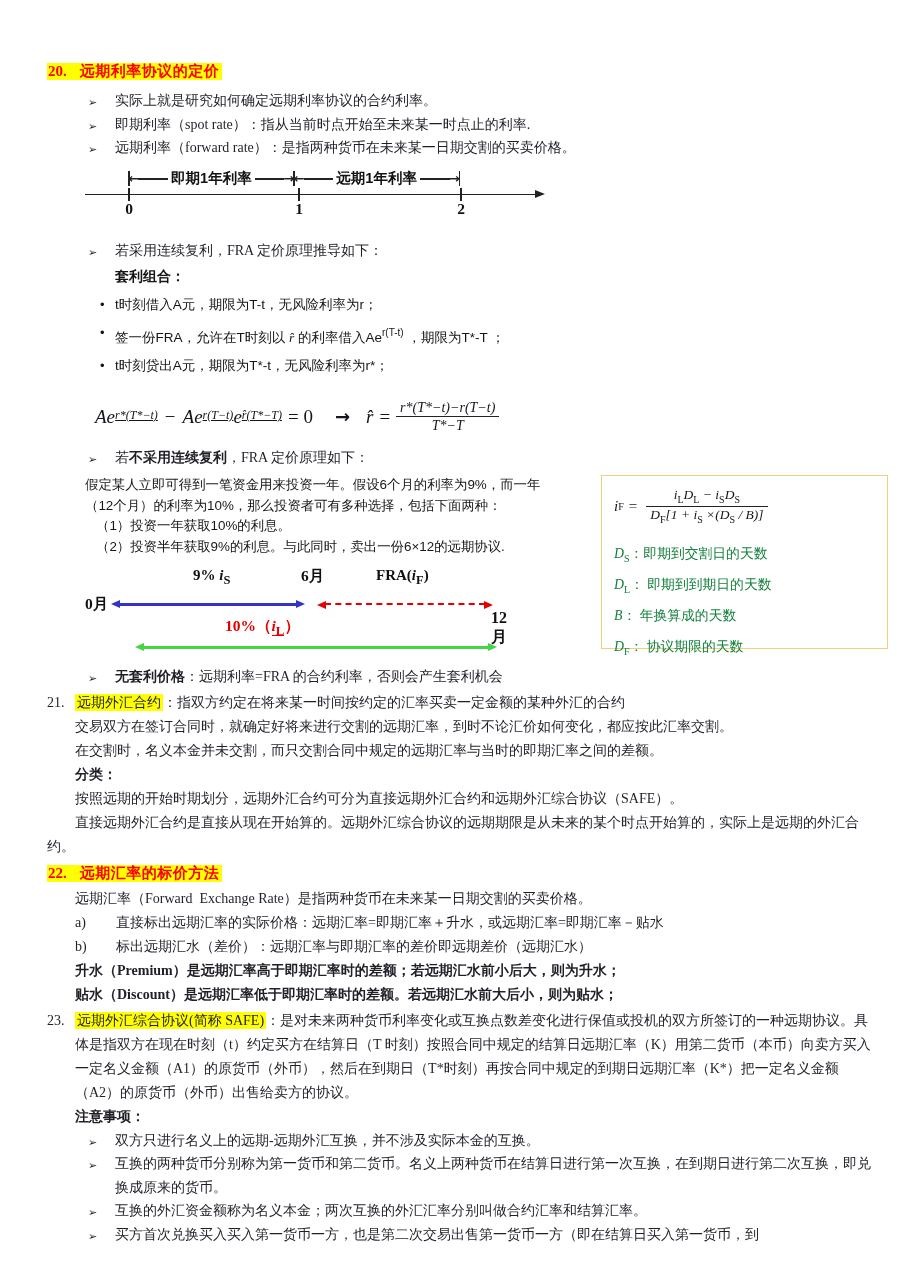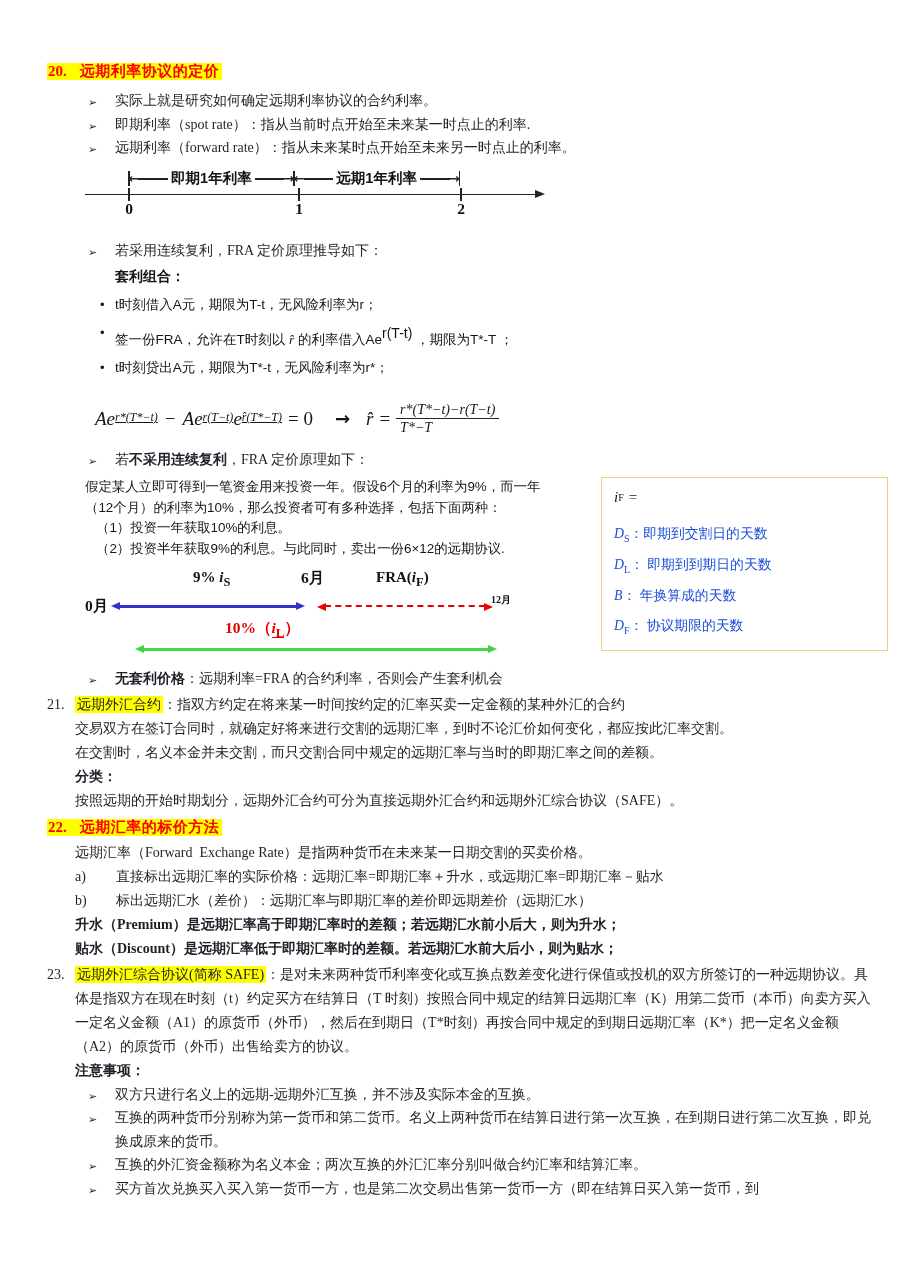--- a/index.html
+++ b/index.html
@@ -28,44 +28,44 @@
   .dlbl{flex:none;font-family:"Liberation Sans","DejaVu Sans",sans-serif;font-weight:bold;font-size:14.5px;padding:0 3px;color:#111;}
   .d1axis{position:absolute;left:0;top:25px;width:452px;border-top:1.7px solid #222;}
   .d1ah{position:absolute;left:450px;top:21.4px;width:0;height:0;border-left:10px solid #222;border-top:4.6px solid transparent;border-bottom:4.6px solid transparent;}
   .d1tick{position:absolute;top:19px;width:1.6px;height:13px;background:#222;}
   .d1num{position:absolute;top:31px;transform:translateX(-50%);font-weight:bold;font-size:15.5px;color:#111;}
   
   .arbtitle{margin-left:68px;font-family:"Liberation Sans","DejaVu Sans",sans-serif;font-weight:bold;font-size:14px;line-height:29px;color:#151515;}
   .drow{display:flex;margin-left:53px;line-height:28px;font-family:"Liberation Sans","DejaVu Sans",sans-serif;font-size:13.5px;color:#151515;}
   .dmark{flex:none;width:15px;font-size:13px;}
   .mv{font-family:"Liberation Serif",serif;font-style:italic;}
-  sup{font-size:14px;}
+  sup{font-size:10px;}
   
   .formula-main{margin:14px 0 6px 48px;font-size:19px;height:46px;display:flex;align-items:center;color:#15151d;}
   .fv{font-style:italic;}
   .formula-main sup{font-size:12px;font-style:italic;transform:translateY(-1px);display:inline-block;text-decoration:underline;}
   .fop{margin:0 7px;}
   .feq{margin:0 6px;}
   .farrow{font-family:"DejaVu Sans",sans-serif;font-weight:bold;margin:0 16px;font-size:18px;}
-  .frac{display:inline-flex;flex-direction:column;vertical-align:middle;font-size:14px;line-height:1.25;}
+  .frac{display:inline-flex;flex-direction:column;text-align:center;vertical-align:middle;font-size:14px;line-height:1.25;}
   .frac .num{border-bottom:1.4px solid #222;padding:0 4px;}
   .frac .den{padding:0 4px;}
   .frac i{font-style:italic;}
   
   .fra-row{display:flex;margin:6px 0 0 38px;}
   .fra-left{flex:1;margin-right:8px;}
   .example{font-family:"Liberation Sans","DejaVu Sans",sans-serif;font-size:13.4px;line-height:20.5px;color:#161616;width:508px;}
   .example .exline:nth-child(n+3){padding-left:11px;}
   .frabox{flex:none;width:287px;height:174px;box-sizing:border-box;border:1.6px solid #f0cf7a;padding:11px 8px 8px 12px;}
   .boxf{font-size:15px;color:#15151d;display:flex;align-items:center;}
   .boxf sub,.defs sub{font-size:10px;}
   .boxf .frac{font-size:13.5px;margin-left:4px;}
   .feq2{margin:0 5px;}
   .defs{margin-top:15px;}
-  .defline{line-height:26px;font-size:13.8px;color:#1d4ed8;}
+  .defline{line-height:26px;font-size:13.8px;color:#15803d;}
   .dsym{font-style:italic;}
   
   .d2{position:relative;height:86px;width:430px;margin-top:13px;}
   .d2lbl{position:absolute;font-weight:bold;font-size:15px;color:#111;}
   .redlbl{color:#e60000;}
   .ul{border-bottom:1.7px solid #e60000;padding-bottom:1px;}
   .dbl{position:absolute;height:2.6px;}
   .dbl:before,.dbl:after{content:"";position:absolute;top:50%;transform:translateY(-50%);width:0;height:0;border-top:4.5px solid transparent;border-bottom:4.5px solid transparent;}
   .dbl:before{left:-8px;border-right:9.5px solid;}
   .dbl:after{right:-8px;border-left:9.5px solid;}
@@ -99,21 +99,21 @@
   <div class="brow">
     <span class="bmark" data-bind="icons.bullet">➢</span>
     <span class="btext" data-bind="s20.bullets.0">实际上就是研究如何确定远期利率协议的合约利率。</span>
   </div>
   <div class="brow">
     <span class="bmark" data-bind="icons.bullet">➢</span>
     <span class="btext" data-bind="s20.bullets.1">即期利率（spot rate）：指从当前时点开始至未来某一时点止的利率.</span>
   </div>
   <div class="brow">
     <span class="bmark" data-bind="icons.bullet">➢</span>
-    <span class="btext" data-bind="s20.bullets.2">远期利率（forward rate）：指从未来某时点开始至未来另一时点止的利率。</span>
+    <span class="btext" data-bind="s20.bullets.2">远期利率（forward rate）：是指两种货币在未来某一日期交割的买卖价格。</span>
   </div>
 
   <div class="d1">
     <div class="d1labels">
       <span class="vb"></span>
         <span class="har" data-bind="icons.left_arrow">←</span>
         <span class="ln"></span>
         <span class="dlbl" data-bind="s20.timeline.spot">即期1年利率</span>
         <span class="ln"></span>
         <span class="har" data-bind="icons.right_arrow">→</span>
@@ -187,31 +187,35 @@
         <div class="exline" data-bind="s20.example_lines.3">（2）投资半年获取9%的利息。与此同时，卖出一份6×12的远期协议.</div>
       </div>
 
       <div class="d2">
         <span class="d2lbl" style="left:108px;top:-3px"><span data-bind="s20.timeline2.rate_s_pre">9% </span><span class="mv" data-bind="s20.timeline2.rate_s_i">i</span><sub data-bind="s20.timeline2.rate_s_sub">S</sub></span>
         <span class="d2lbl" style="left:216px;top:-4px;font-size:15.5px" data-bind="s20.timeline2.m6">6月</span>
         <span class="d2lbl" style="left:291px;top:-3px"><span data-bind="s20.timeline2.fra_pre">FRA(</span><span class="mv" data-bind="s20.timeline2.fra_i">i</span><sub data-bind="s20.timeline2.fra_sub">F</sub><span data-bind="s20.timeline2.fra_post">)</span></span>
         <span class="d2lbl" style="left:0;top:24px;font-size:15.5px" data-bind="s20.timeline2.m0">0月</span>
         <div class="dbl ab" style="left:34px;top:33px;width:178px"></div>
         <div class="dbl ard" style="left:240px;top:33px;width:160px;height:0;border-top:2.6px dashed #e60000;background:none"></div>
-        <span class="d2lbl" style="left:406px;top:21px;font-size:10px" data-bind="s20.timeline2.m12">12月</span>
+        <span class="d2lbl" style="left:406px;top:39px;font-size:16px" data-bind="s20.timeline2.m12">12月</span>
         <span class="d2lbl redlbl" style="left:140px;top:46px;font-size:15.5px"><span data-bind="s20.timeline2.rate_l_pre">10%（</span><span class="ul"><span class="mv" data-bind="s20.timeline2.rate_l_i">i</span><sub data-bind="s20.timeline2.rate_l_sub">L</sub></span><span data-bind="s20.timeline2.rate_l_post">）</span></span>
         <div class="dbl ag" style="left:58px;top:76px;width:346px"></div>
       </div>
     </div>
 
     <div class="frabox">
       <div class="boxf">
         <span class="fv" data-bind="s20.box.f.i">i</span>
           <sub data-bind="s20.box.f.isub">F</sub>
         <span class="feq2" data-bind="s20.box.f.eq">=</span>
+        <span class="frac">
+          <span class="num"><i data-bind="s20.box.f.n1">i</i><sub data-bind="s20.box.f.n1s">L</sub><i data-bind="s20.box.f.n2">D</i><sub data-bind="s20.box.f.n2s">L</sub><i data-bind="s20.box.f.n3"> − i</i><sub data-bind="s20.box.f.n3s">S</sub><i data-bind="s20.box.f.n4">D</i><sub data-bind="s20.box.f.n4s">S</sub></span>
+          <span class="den"><i data-bind="s20.box.f.d1">D</i><sub data-bind="s20.box.f.d1s">F</sub><i data-bind="s20.box.f.d2">[1 + i</i><sub data-bind="s20.box.f.d2s">S</sub><i data-bind="s20.box.f.d3"> ×(D</i><sub data-bind="s20.box.f.d3s">S</sub><i data-bind="s20.box.f.d4"> / B)]</i></span>
+        </span>
       </div>
       <div class="defs">
         <div class="defline"><span class="dsym" data-bind="s20.box.defs.0.sym">D</span><sub data-bind="s20.box.defs.0.sub">S</sub><span data-bind="s20.box.defs.0.text">：即期到交割日的天数</span></div>
         <div class="defline"><span class="dsym" data-bind="s20.box.defs.1.sym">D</span><sub data-bind="s20.box.defs.1.sub">L</sub><span data-bind="s20.box.defs.1.text">： 即期到到期日的天数</span></div>
         <div class="defline"><span class="dsym" data-bind="s20.box.defs.3.sym">B</span><sub data-bind="s20.box.defs.3.sub"></sub><span data-bind="s20.box.defs.3.text">： 年换算成的天数</span></div>
         <div class="defline"><span class="dsym" data-bind="s20.box.defs.2.sym">D</span><sub data-bind="s20.box.defs.2.sub">F</sub><span data-bind="s20.box.defs.2.text">： 协议期限的天数</span></div>
       </div>
     </div>
   </div>
 
@@ -221,20 +225,21 @@
   </div>
 
   <div class="item">
     <span class="inum" data-bind="s21.number">21.</span>
     <div class="ibody">
       <div class="ipara"><span class="hl termbold" data-bind="s21.term">远期外汇合约</span><span data-bind="s21.after_term">：指双方约定在将来某一时间按约定的汇率买卖一定金额的某种外汇的合约</span></div>
       <div class="ipara" data-bind="s21.p1">交易双方在签订合同时，就确定好将来进行交割的远期汇率，到时不论汇价如何变化，都应按此汇率交割。</div>
       <div class="ipara" data-bind="s21.p2">在交割时，名义本金并未交割，而只交割合同中规定的远期汇率与当时的即期汇率之间的差额。</div>
       <div class="ipara b" data-bind="s21.cls_title">分类：</div>
       <div class="ipara" data-bind="s21.p3">按照远期的开始时期划分，远期外汇合约可分为直接远期外汇合约和远期外汇综合协议（SAFE）。</div>
+      <div class="ipara hang" data-bind="s21.p4">直接远期外汇合约是直接从现在开始算的。远期外汇综合协议的远期期限是从未来的某个时点开始算的，实际上是远期的外汇合约。</div>
     </div>
   </div>
 
   <div class="hitem" style="margin:3px 0 2px 0">
     <span class="hl hmark"><span class="hnum red" data-bind="s22.number">22.</span><span class="htitle red" data-bind="s22.title">远期汇率的标价方法</span></span>
   </div>
   <div class="s22body">
     <div class="ipara" data-bind="s22.p1">远期汇率（Forward  Exchange Rate）是指两种货币在未来某一日期交割的买卖价格。</div>
     <div class="abrow">
         <span class="ablabel" data-bind="s22.a_label">a)</span>

